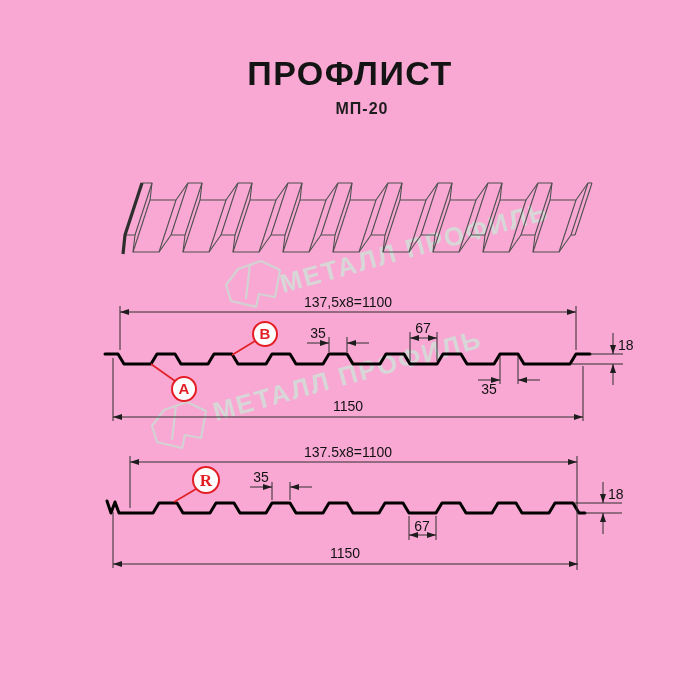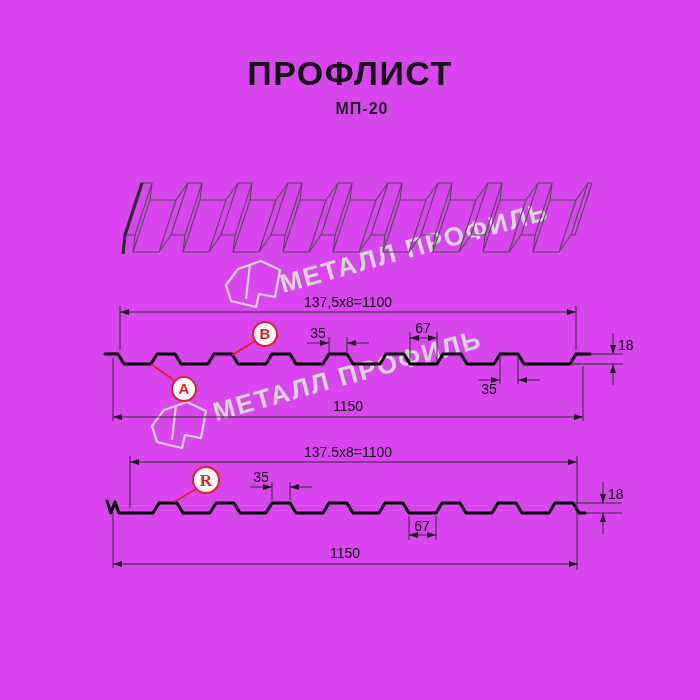--- a/index.html
+++ b/index.html
@@ -1,17 +1,17 @@
 <!DOCTYPE html>
 <html><head>
 <meta charset="utf-8">
 <style>
   html,body{margin:0;padding:0;background:#ffffff;}
   body{width:700px;height:700px;font-family:"Liberation Sans",sans-serif;}
-  .page{position:relative;width:700px;height:700px;overflow:hidden;background:#d946ef;}
+  .page{position:relative;width:700px;height:700px;overflow:hidden;background:#f9a8d4;}
   .title{position:absolute;top:54px;left:0;width:100%;text-align:center;
          font-size:34px;font-weight:800;letter-spacing:1.5px;color:#141414;}
   .subtitle{position:absolute;top:100px;left:12px;width:100%;text-align:center;
          font-size:16px;font-weight:700;letter-spacing:1px;color:#1d1d1d;}
   .footer{position:absolute;top:614px;left:0;width:100%;text-align:center;
          font-size:16px;font-weight:600;letter-spacing:0.8px;color:#2c2c2c;}
   svg{position:absolute;top:0;left:0;}
   svg text{font-family:"Liberation Sans",sans-serif;}
   .dim{font-size:14px;fill:#111;}
   .dl{stroke:#2e2e2e;stroke-width:1;fill:none;}

